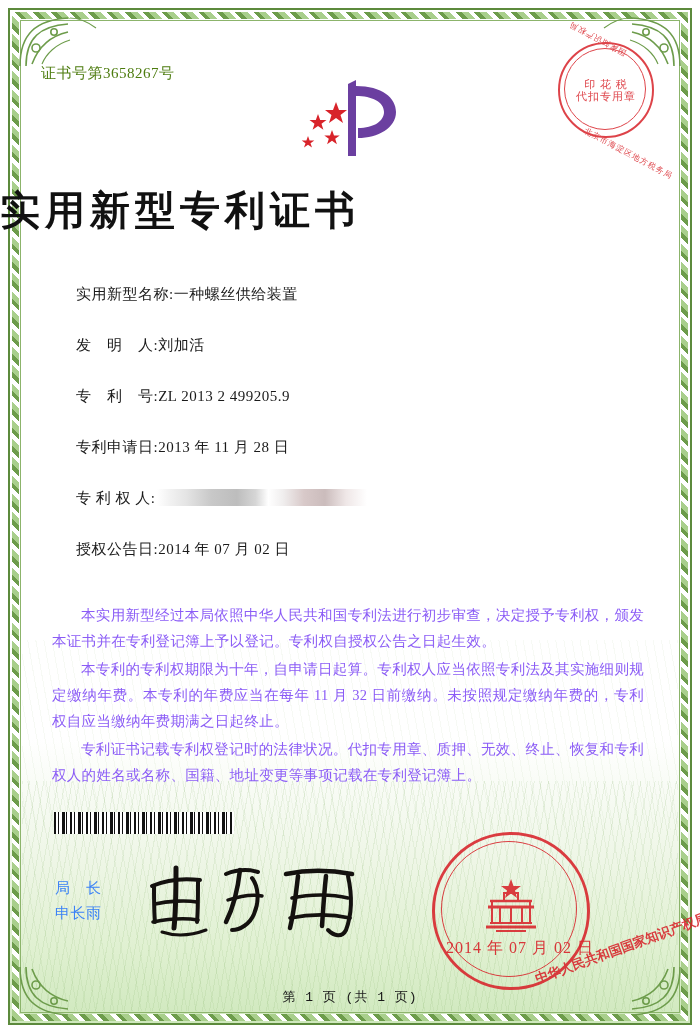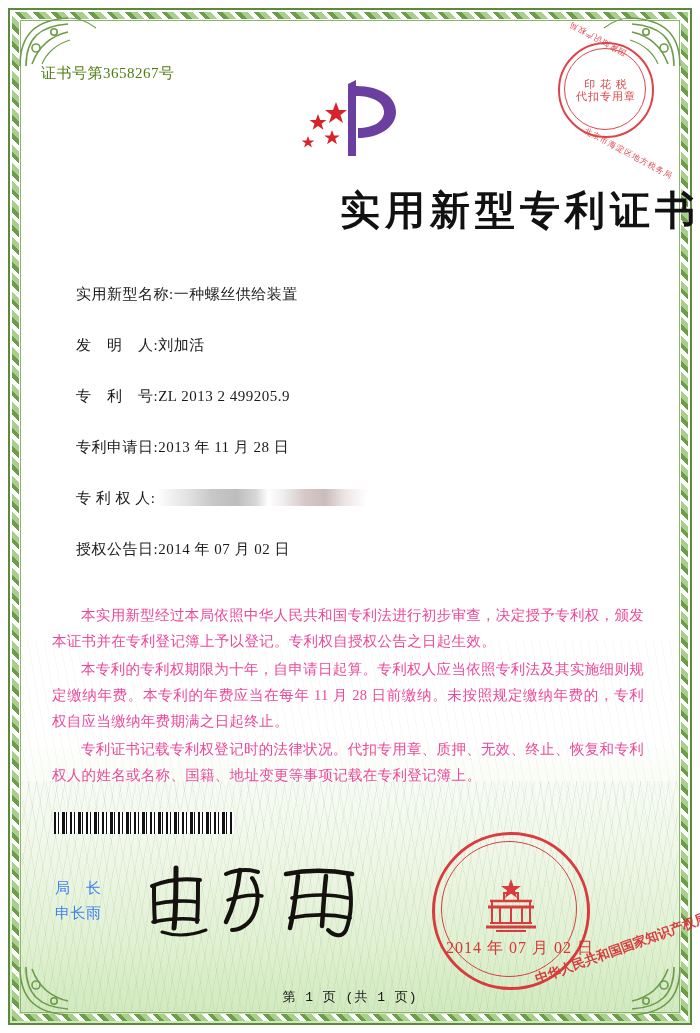--- a/index.html
+++ b/index.html
@@ -96,21 +96,21 @@
   
   .logo {
     position: absolute;
     left: 292px; top: 78px;
     width: 120px; height: 85px;
   }
 
   .title {
     position: absolute;
     left: 0; right: 0; top: 183px;
-    text-align: right;
+    text-align: left;
     font-size: 40px;
     font-weight: bold;
     letter-spacing: 5px;
     color: #111111;
     font-family: "DejaVu Serif", "Liberation Serif", serif;
   }
 
   
   .seal-top {
     position: absolute;
@@ -231,21 +231,21 @@
       filter: blur(0.6px);
   }
 
   
   .body-text {
     position: absolute;
     left: 52px; top: 602px;
     width: 592px;
     font-size: 14.5px;
     line-height: 26px;
-    color: #ec4899;
+    color: #8b5cf6;
     text-align: justify;
     letter-spacing: 0.3px;
   }
   .body-text p {
     margin: 0 0 2px 0;
     text-indent: 2em;
   }
 
   
   .barcode {
@@ -393,21 +393,21 @@
       </div>
 
       <div class="field-row">
         <span class="field-label">授权公告日:</span><span class="field-value">2014 年 07 月 02 日</span>
       </div>
 
     </div>
 
     <div class="body-text">
       <p>本实用新型经过本局依照中华人民共和国专利法进行初步审查，决定授予专利权，颁发本证书并在专利登记簿上予以登记。专利权自授权公告之日起生效。</p>
-      <p>本专利的专利权期限为十年，自申请日起算。专利权人应当依照专利法及其实施细则规定缴纳年费。本专利的年费应当在每年 11 月 28 日前缴纳。未按照规定缴纳年费的，专利权自应当缴纳年费期满之日起终止。</p>
+      <p>本专利的专利权期限为十年，自申请日起算。专利权人应当依照专利法及其实施细则规定缴纳年费。本专利的年费应当在每年 11 月 32 日前缴纳。未按照规定缴纳年费的，专利权自应当缴纳年费期满之日起终止。</p>
       <p>专利证书记载专利权登记时的法律状况。代扣专用章、质押、无效、终止、恢复和专利权人的姓名或名称、国籍、地址变更等事项记载在专利登记簿上。</p>
     </div>
 
     <div class="barcode"></div>
 
     <div class="sign-label">
       <div>局　长</div>
       <div>申长雨</div>
     </div>
 

